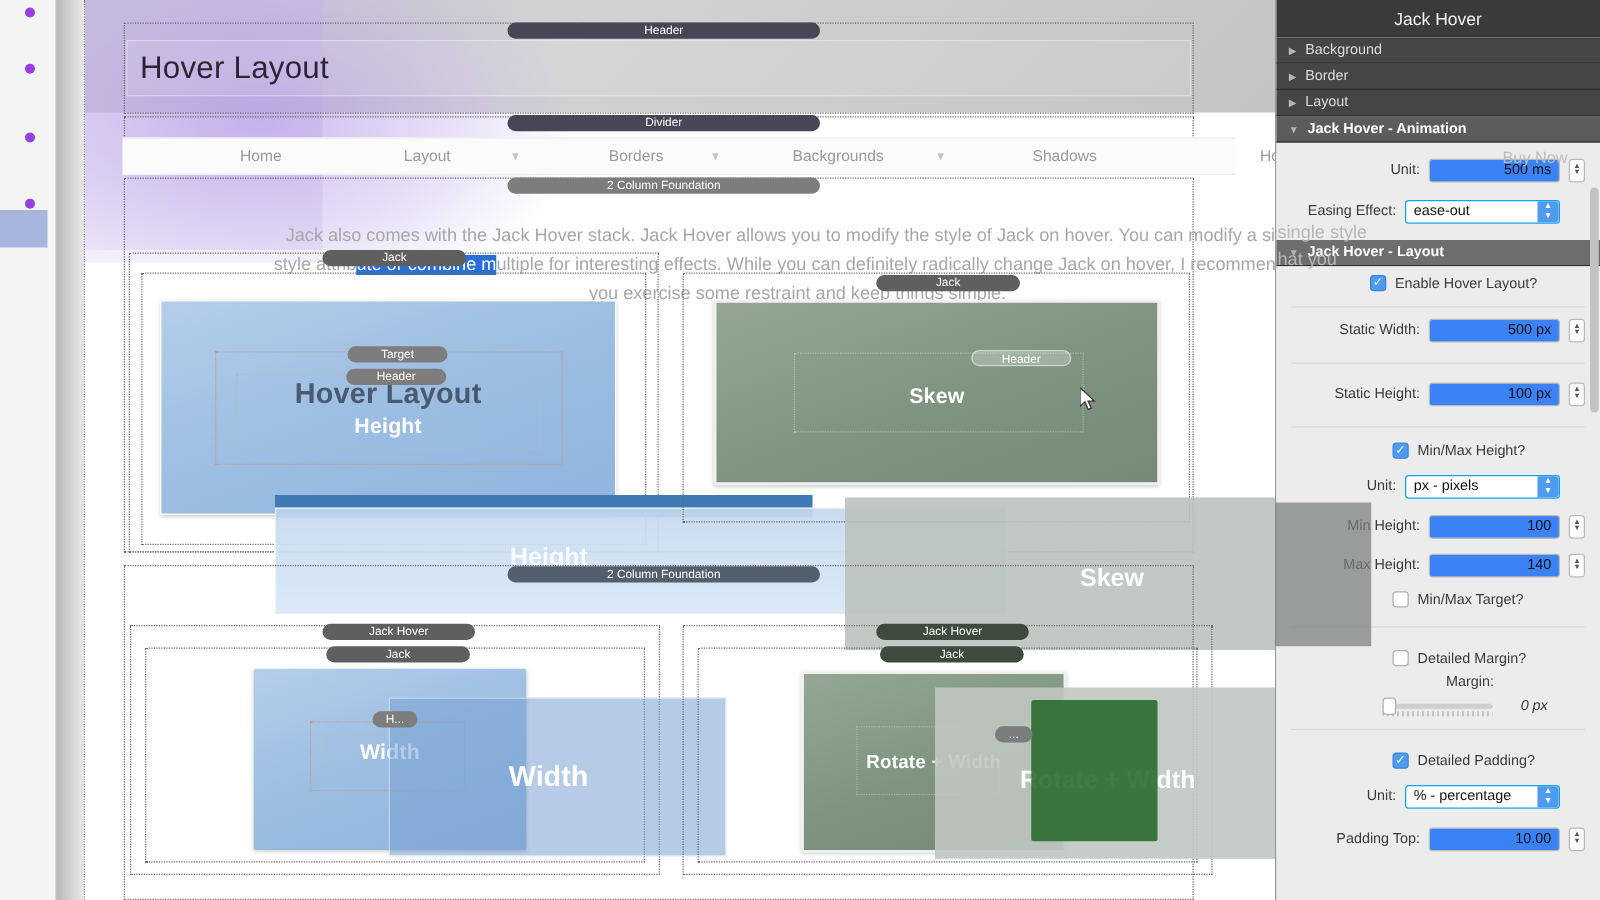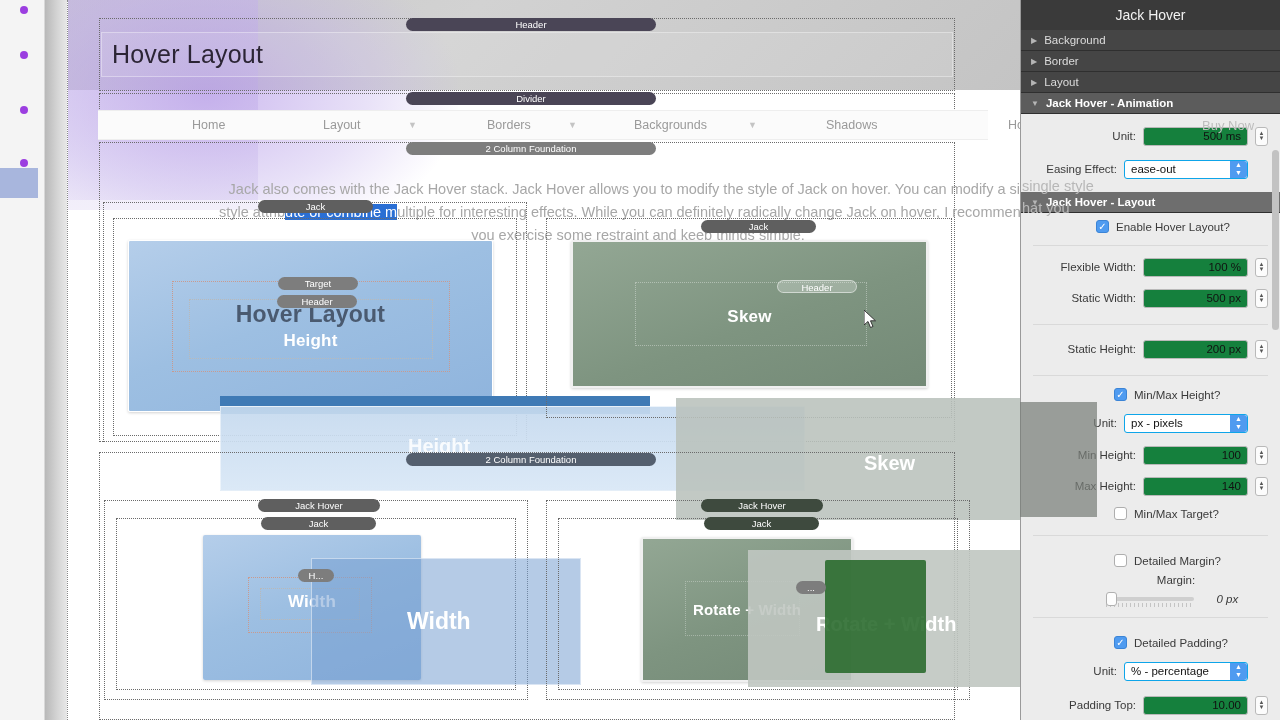--- a/index.html
+++ b/index.html
@@ -151,21 +151,21 @@
   .tri {
     display:inline-block; margin-right:7px; font-size:8px; color:#b5b5b5;
   }
   .sec { background:#ececec; }
   .frow {
     display:flex; align-items:center; justify-content:flex-end;
     padding:0 12px; gap:7px; min-height:26px;
   }
   .flbl { color:#3a3a3a; font-size:11.5px; }
   .finput {
-    width:105px; height:19px; background:#15803d; border:1px solid #b9b9b9;
+    width:105px; height:19px; background:#3b82f6; border:1px solid #b9b9b9;
     border-radius:3px; text-align:right; padding-right:6px;
     font-size:11.5px; line-height:17px; color:#111;
   }
   .stepper {
     width:13px; height:19px; border:1px solid #b9b9b9; border-radius:3px;
     background:#fcfcfc; display:flex; flex-direction:column;
     align-items:center; justify-content:center; font-size:6px; color:#555; line-height:5px;
   }
   .fselect {
     width:124px; height:19px; background:#fff; border:1px solid #0ea5e9;
@@ -400,42 +400,34 @@
 
   <div class="sec">
 
     <div class="chkrow">
       <span class="chk on">✓</span>
       <span class="flbl">Enable Hover Layout?</span>
     </div>
 
     <div class="hr"></div>
 
-    <div class="frow" style="margin-top:8px;">
-      <span class="flbl">Flexible Width:</span>
-      <div class="finput">100 %</div>
-      <div class="stepper">
-          <span>▲</span>
-          <span>▼</span>
-        </div>
-    </div>
     <div class="frow" style="margin-top:5px;">
       <span class="flbl">Static Width:</span>
       <div class="finput">500 px</div>
       <div class="stepper">
           <span>▲</span>
           <span>▼</span>
         </div>
     </div>
 
     <div class="hr" style="margin-top:13px;"></div>
 
     <div class="frow" style="margin-top:11px;">
       <span class="flbl">Static Height:</span>
-      <div class="finput">200 px</div>
+      <div class="finput">100 px</div>
       <div class="stepper">
           <span>▲</span>
           <span>▼</span>
         </div>
     </div>
 
     <div class="hr" style="margin-top:13px;"></div>
 
     <div class="chkrow" style="padding-left:93px;">
       <span class="chk on">✓</span>

